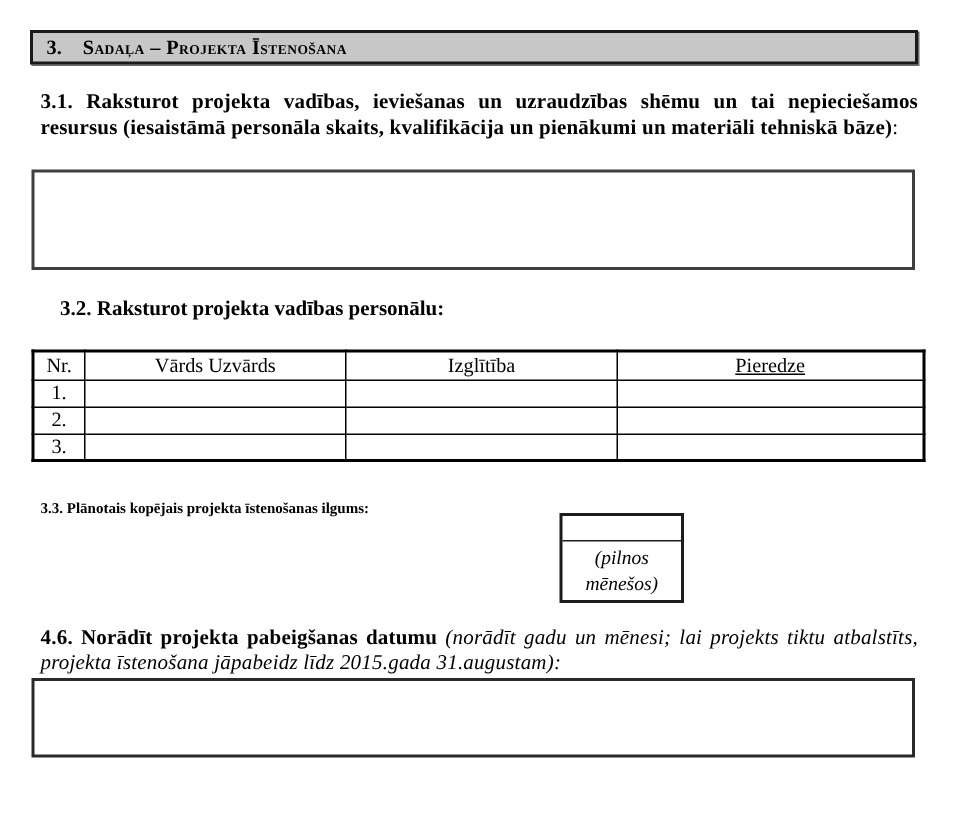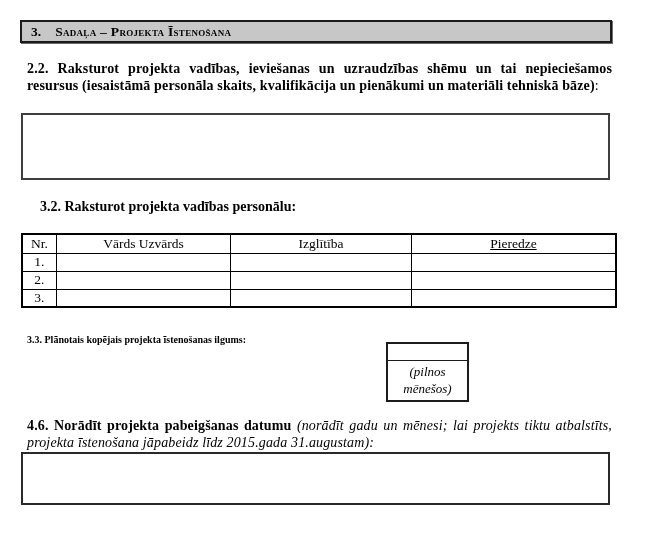--- a/index.html
+++ b/index.html
@@ -64,39 +64,39 @@
   .tbl tr.hdr td{height:19px;}
   .tbl{border:2px solid #000;outline:0;}
   .tbl td.c-nr{width:33px;text-align:center;}
   .tbl td.c-vards{width:168px;}
   .tbl td.c-izgl{width:174px;font-family:Liberation Serif, serif;}
   .tbl td.c-pier{width:197px;text-decoration:underline;}
 
   
   .dur-box{
     left:373px;top:342px;width:83px;
-    border:2px solid #1c1c1c;background:#fff;margin-left:13px;
+    border:2px solid #1c1c1c;background:#fff;
   }
   .dur-value{
     height:17px;border-bottom:1px solid #1c1c1c;
   }
   .dur-caption{
     font-style:italic;font-size:13px;line-height:17px;
     text-align:center;padding:2px 1px 3px 1px;
   }
 </style>
 </head>
 <body>
 
 <div class="abs section-bar">
   <span class="num">3.</span>
   <span class="ttl">Sadaļa – Projekta Īstenošana</span>
 </div>
 
-<div class="abs para lbl-31"><span class="b">2.2. Raksturot projekta vadības, ieviešanas un uzraudzības shēmu un tai nepieciešamos resursus (iesaistāmā personāla skaits, kvalifikācija un pienākumi un materiāli tehniskā bāze)</span><span>:</span></div>
+<div class="abs para lbl-31"><span class="b">3.1. Raksturot projekta vadības, ieviešanas un uzraudzības shēmu un tai nepieciešamos resursus (iesaistāmā personāla skaits, kvalifikācija un pienākumi un materiāli tehniskā bāze)</span><span>:</span></div>
 
 <div class="abs answer-box box-31"></div>
 
 <div class="abs lbl-32">3.2. Raksturot projekta vadības personālu:</div>
 
 <table class="abs tbl">
   <tbody>
     <tr class="hdr">
       <td class="c-nr">Nr.</td>
       <td class="c-vards">Vārds Uzvārds</td>

